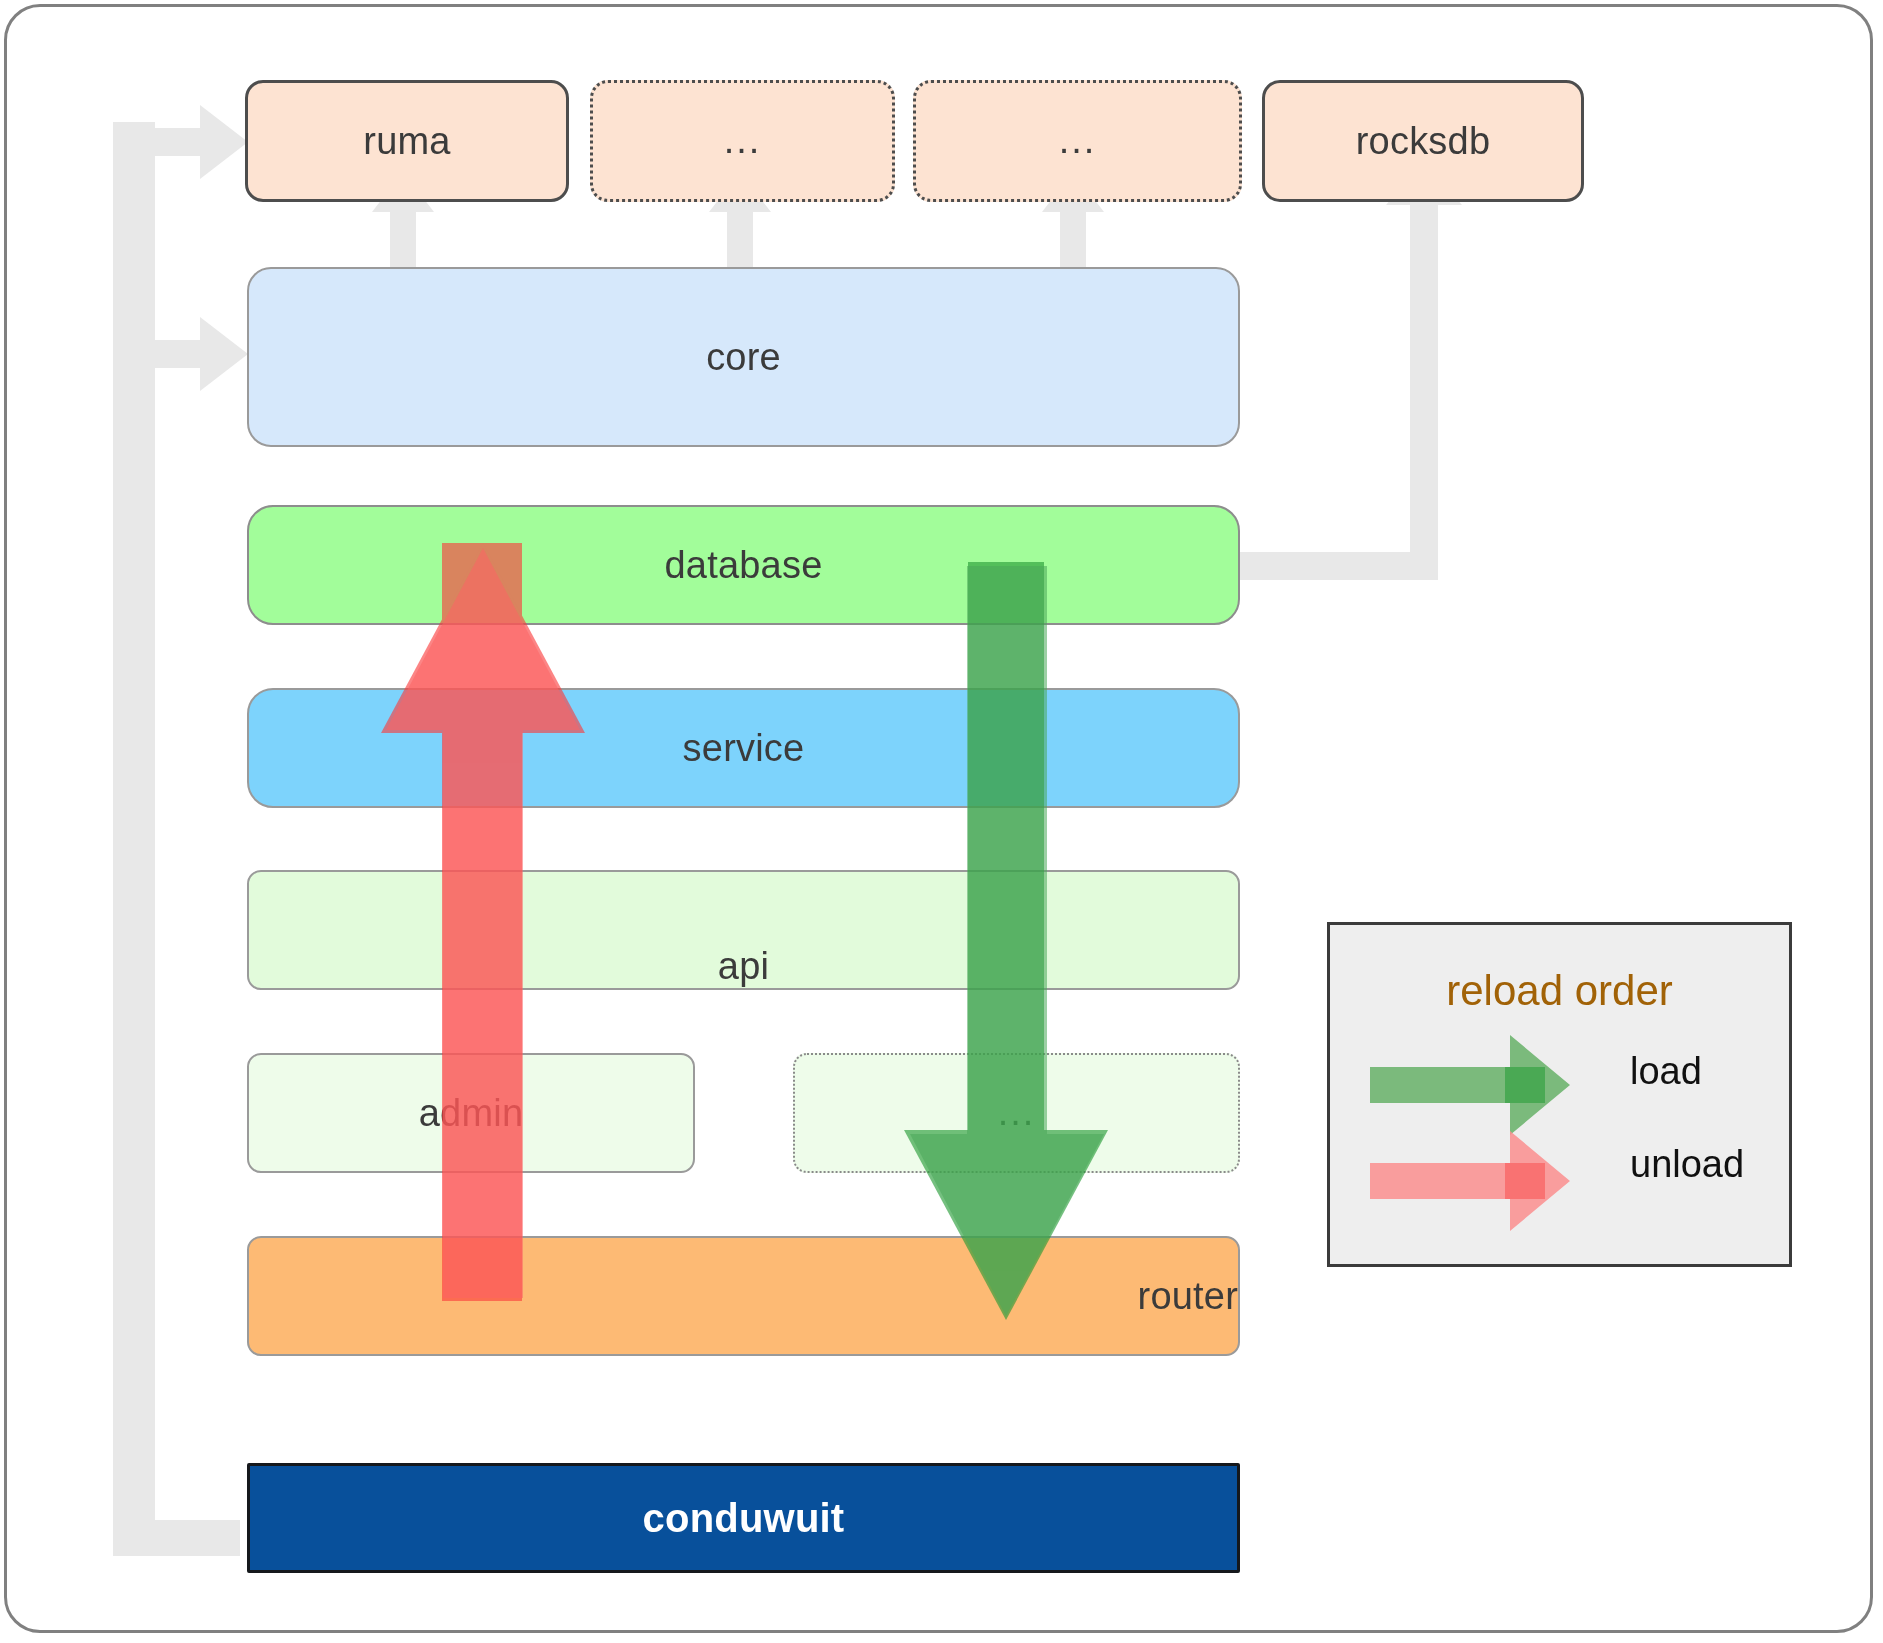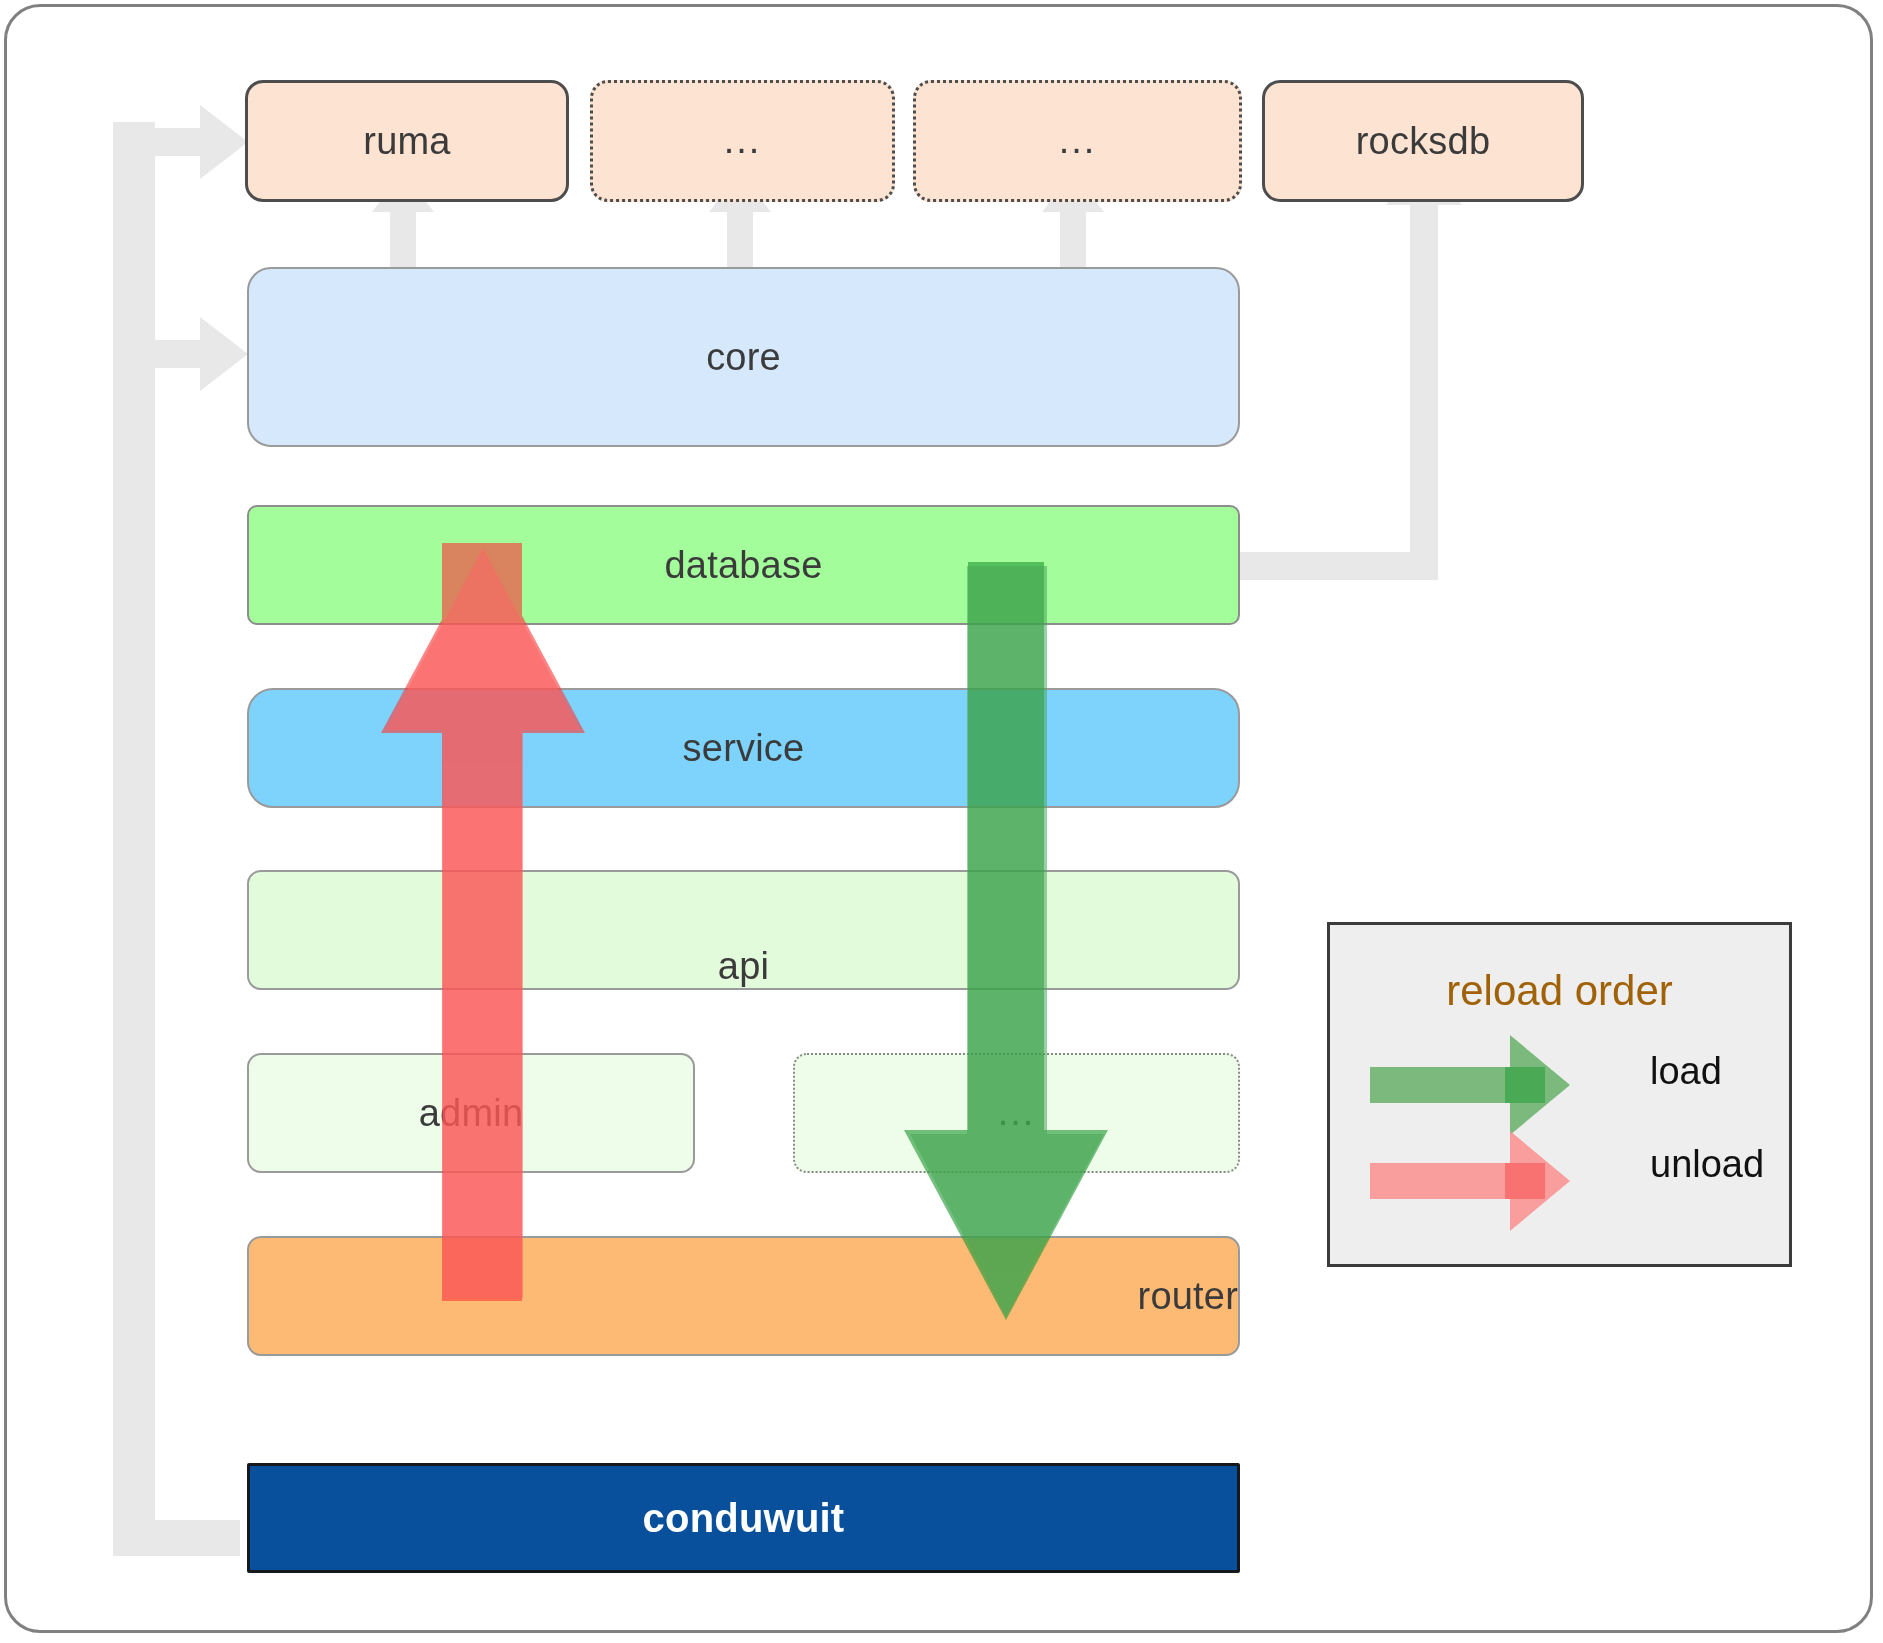--- a/index.html
+++ b/index.html
@@ -58,21 +58,21 @@
 
   .node.blue {
     background: #d6e8fb;
     border: 2px solid #9a9a9a;
     border-radius: 24px;
   }
 
   .node.green1 {
     background: #a2fd9a;
     border: 2px solid #8d8d8d;
-    border-radius: 10px;
+    border-radius: 26px;
   }
   .node.green2 {
     background: #7dd3fc;
     border: 2px solid #9a9a9a;
     border-radius: 26px;
   }
   .node.green3 {
     background: #e2fbdb;
     border: 2px solid #9a9a9a;
     border-radius: 14px;
@@ -123,21 +123,20 @@
     top: 42px;
     width: 100%;
     text-align: center;
     font-size: 42px;
     color: #a16207;
   }
   .legend-label {
     position: absolute;
     font-size: 38px;
     color: #111111;
-    margin-left: 20px;
   }
   .legend-label.load { left: 300px; top: 125px; }
   .legend-label.unload { left: 300px; top: 218px; }
 </style>
 </head>
 <body>
 
 <div id="canvas">
   <div id="frame"></div>
 

